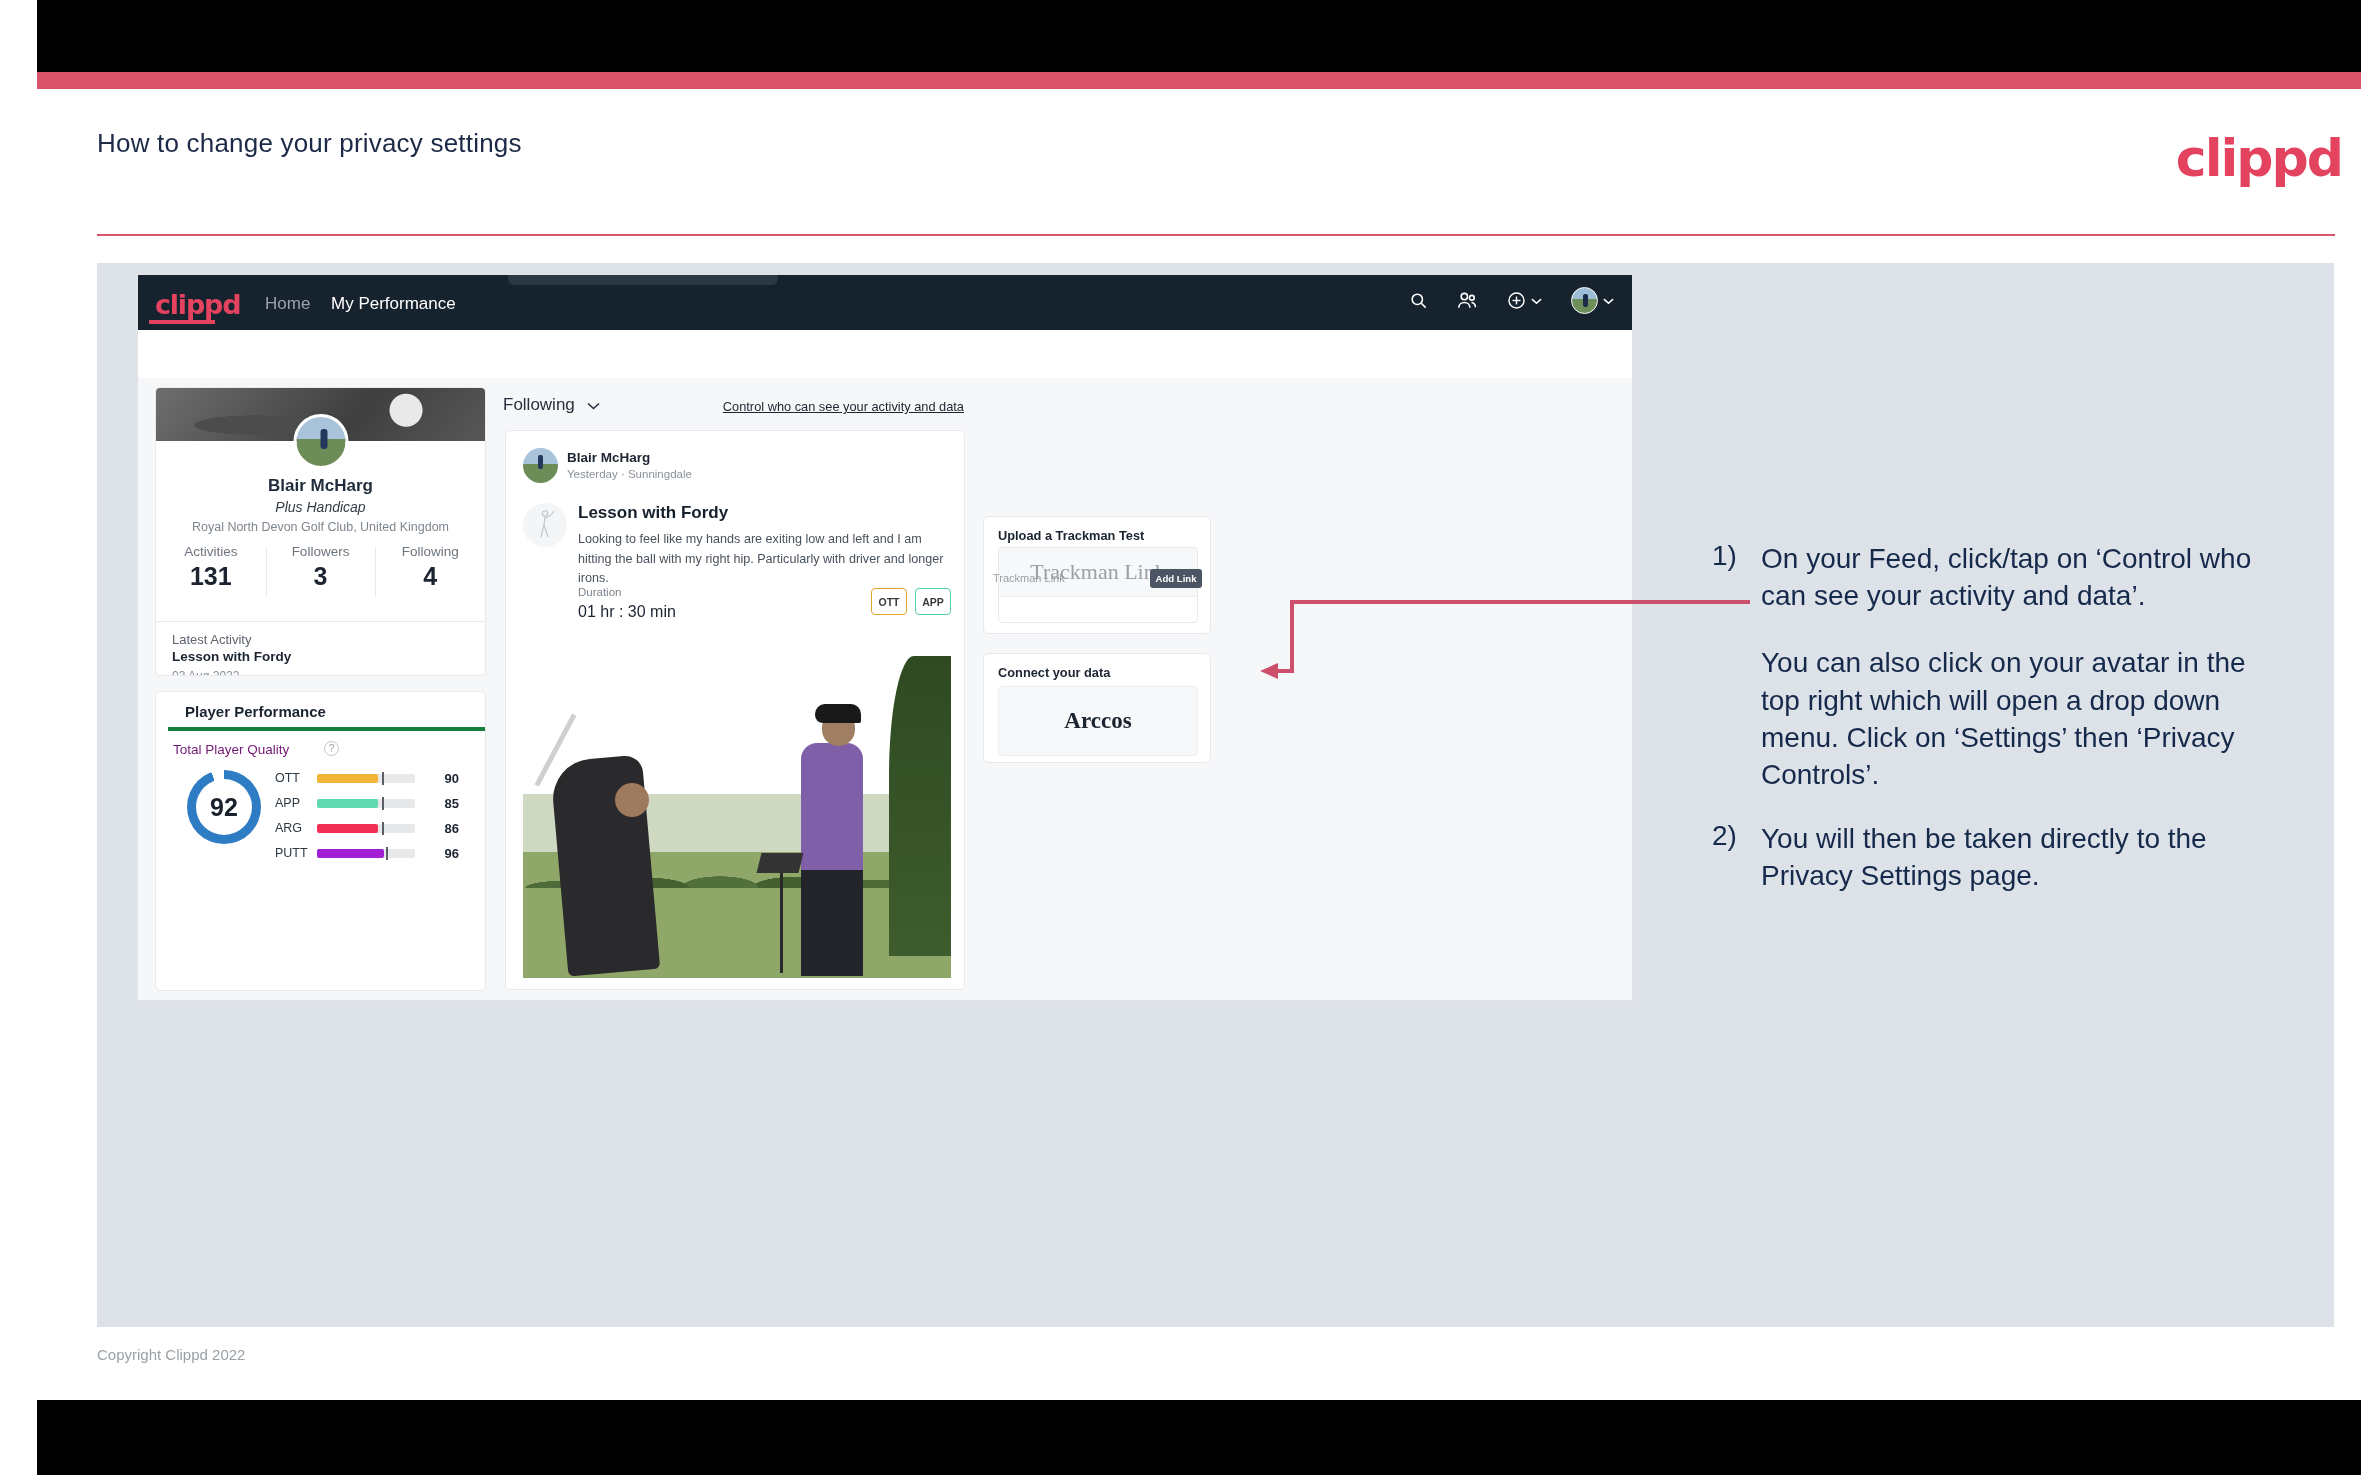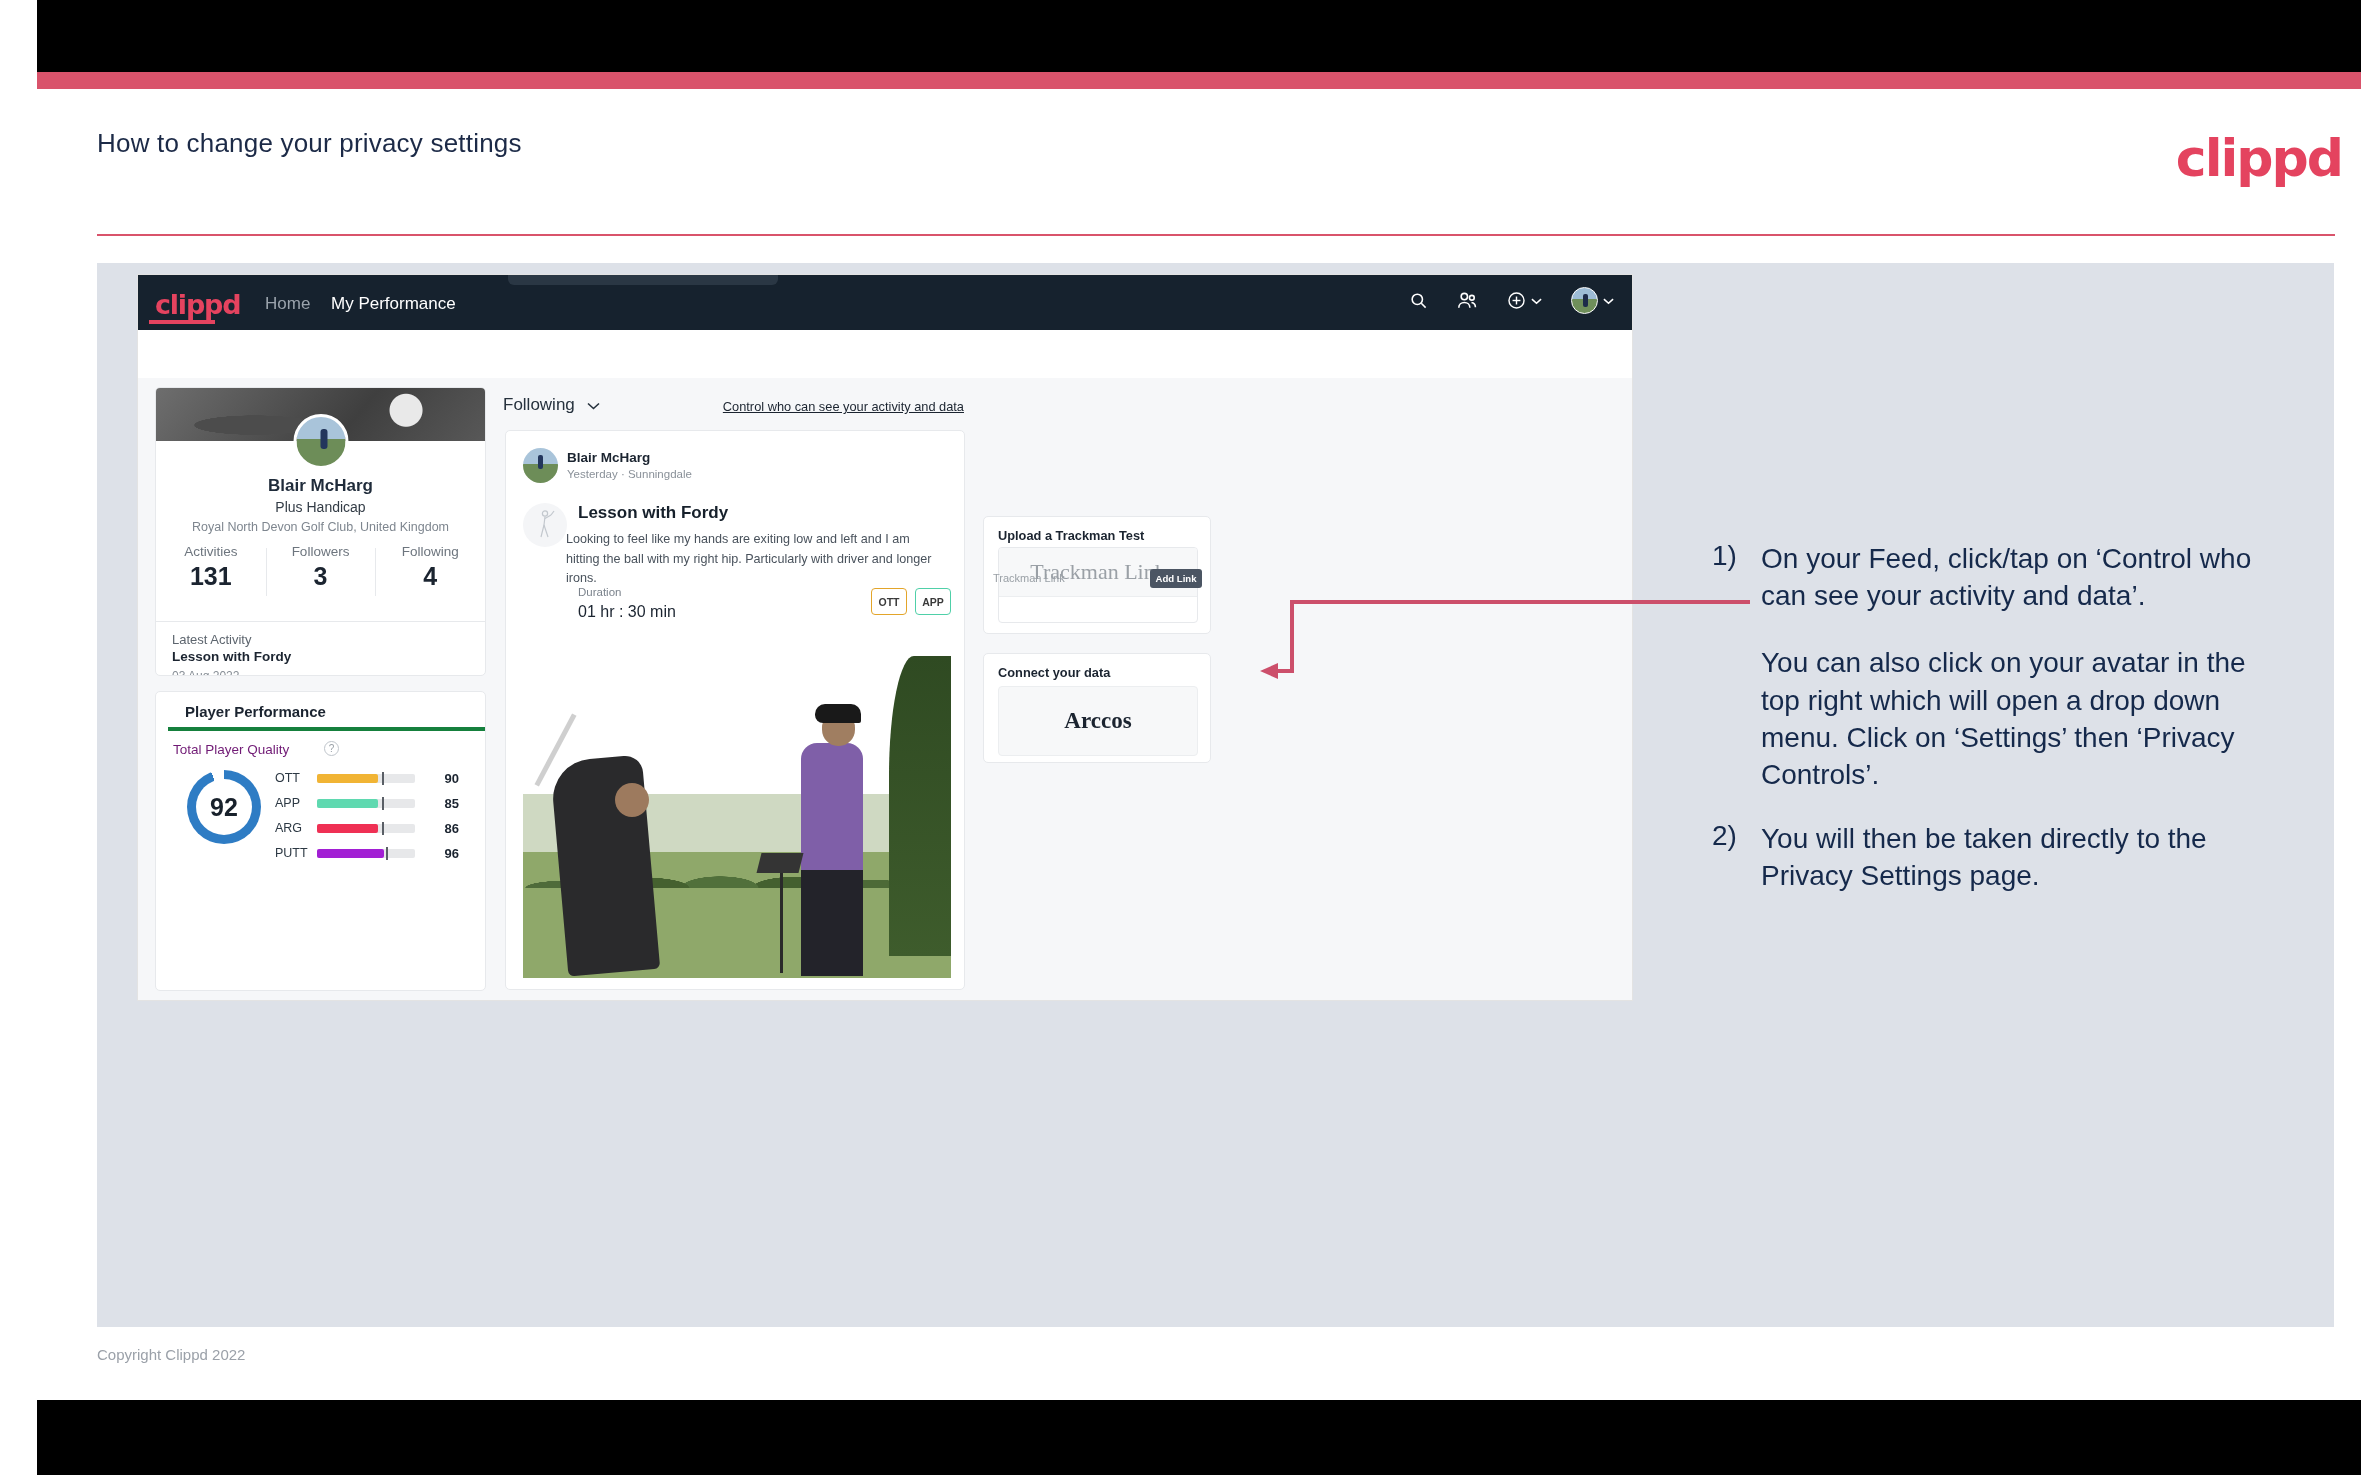--- a/index.html
+++ b/index.html
@@ -43,21 +43,21 @@
   .card { background: #fff; border: 1px solid #e7e9ec; border-radius: 5px; }
   .profile-card { position: absolute; left: 17px; top: 9px; width: 331px; height: 289px; overflow: hidden; }
   .profile-cover { position: absolute; left: 0; top: 0; width: 100%; height: 53px;
      background:
        radial-gradient(circle at 76% 42%, #e9e9e9 0 16px, transparent 17px),
        radial-gradient(ellipse at 30% 70%, #4c4c4c 0 60px, transparent 61px),
        linear-gradient(130deg, #6e6e6e, #3f3f3f 60%, #585858); }
   .profile-pic { position: absolute; left: 50%; top: 26px; transform: translateX(-50%); width: 55px; height: 55px; border-radius: 50%; border: 3px solid #fff; overflow: hidden; background: linear-gradient(#a9c4da 0 45%, #6d8d58 45% 100%); }
   .profile-pic::after { content: ""; position: absolute; left: 24px; top: 12px; width: 7px; height: 20px; background: #23365c; border-radius: 3px; }
   .profile-name { position: absolute; top: 88px; width: 100%; text-align: center; font-size: 17px; font-weight: 700; color: #1f2b3a; }
-  .profile-sub { position: absolute; top: 111px; width: 100%; text-align: center; font-size: 14px; color: #333c46; }
+  .profile-sub { position: absolute; top: 111px; width: 100%; text-align: center; font-size: 14px; color: #333c46; font-style: italic; }
   .profile-club { position: absolute; top: 132px; width: 100%; text-align: center; font-size: 12.5px; color: #7e868f; }
   .stats { position: absolute; top: 156px; left: 0; width: 100%; display: flex; }
   .stat { flex: 1; text-align: center; position: relative; }
   .stat + .stat::before { content: ""; position: absolute; left: 0; top: 4px; width: 1px; height: 48px; background: #e7e9ec; }
   .stat-label { font-size: 13.5px; color: #6d757e; }
   .stat-value { font-size: 25px; font-weight: 700; color: #1b2430; margin-top: 3px; }
   .profile-divider { position: absolute; left: 0; top: 233px; width: 100%; height: 1px; background: #e7e9ec; }
   .latest-label { position: absolute; left: 16px; top: 244px; font-size: 13px; color: #5d656e; }
   .latest-title { position: absolute; left: 16px; top: 261px; font-size: 13.5px; font-weight: 700; color: #1b2430; }
   .latest-date { position: absolute; left: 16px; top: 281px; font-size: 12px; color: #868d95; }
@@ -85,21 +85,21 @@
   .following-chev { position: absolute; left: 84px; top: 24px; }
   .control-link { position: absolute; right: 4px; top: 21px; font-size: 12.8px; color: #1b2430; text-decoration: underline; }
   .post { position: absolute; left: 2px; top: 52px; width: 460px; height: 560px; background: #fff; border: 1px solid #e7e9ec; border-radius: 5px; overflow: hidden; }
   .post-avatar { position: absolute; left: 17px; top: 17px; width: 35px; height: 35px; border-radius: 50%; overflow: hidden; background: linear-gradient(#a9c4da 0 45%, #6d8d58 45% 100%); }
   .post-avatar::after { content: ""; position: absolute; left: 15px; top: 7px; width: 5px; height: 14px; background: #23365c; border-radius: 2px; }
   .post-name { position: absolute; left: 61px; top: 19px; font-size: 13.5px; font-weight: 700; color: #1b2430; }
   .post-meta { position: absolute; left: 61px; top: 37px; font-size: 11.5px; color: #8a9199; }
   .swing-icon { position: absolute; left: 17px; top: 72px; width: 44px; height: 44px; border-radius: 50%; background: #f4f5f7; }
   .swing-icon svg { position: absolute; left: 11px; top: 7px; }
   .post-title { position: absolute; left: 72px; top: 72px; font-size: 17px; font-weight: 700; color: #16202b; }
-  .post-text { position: absolute; left: 60px; top: 99px; width: 375px; font-size: 12.6px; line-height: 1.55; color: #49525c; }
+  .post-text { position: absolute; left: 72px; top: 99px; width: 375px; font-size: 12.6px; line-height: 1.55; color: #49525c; }
   .dur-label { position: absolute; left: 72px; top: 155px; font-size: 11.5px; color: #7b838c; }
   .dur-value { position: absolute; left: 72px; top: 172px; font-size: 16px; color: #1b2430; }
   .tagbox { position: absolute; top: 157px; width: 36px; height: 27px; border-radius: 4px; display: flex; align-items: center; justify-content: center; font-size: 10.5px; font-weight: 700; }
   .tag-ott { right: 57px; border: 1.3px solid #e3a52a; color: #3a3a3a; }
   .tag-app { right: 13px; border: 1.3px solid #4fd0a8; color: #3a3a3a; }
   .post-photo { position: absolute; left: 17px; top: 207px; width: 428px; height: 340px; overflow: hidden;
     background:
       linear-gradient(#ffffff 0 46%, #cfd9c2 46% 63%, #8fa86a 63% 100%); }
   .photo-trees { position: absolute; left: 0; bottom: 90px; width: 100%; height: 70px;
     background: radial-gradient(ellipse at 10% 100%, #4f6b3a 0 40px, transparent 41px),

